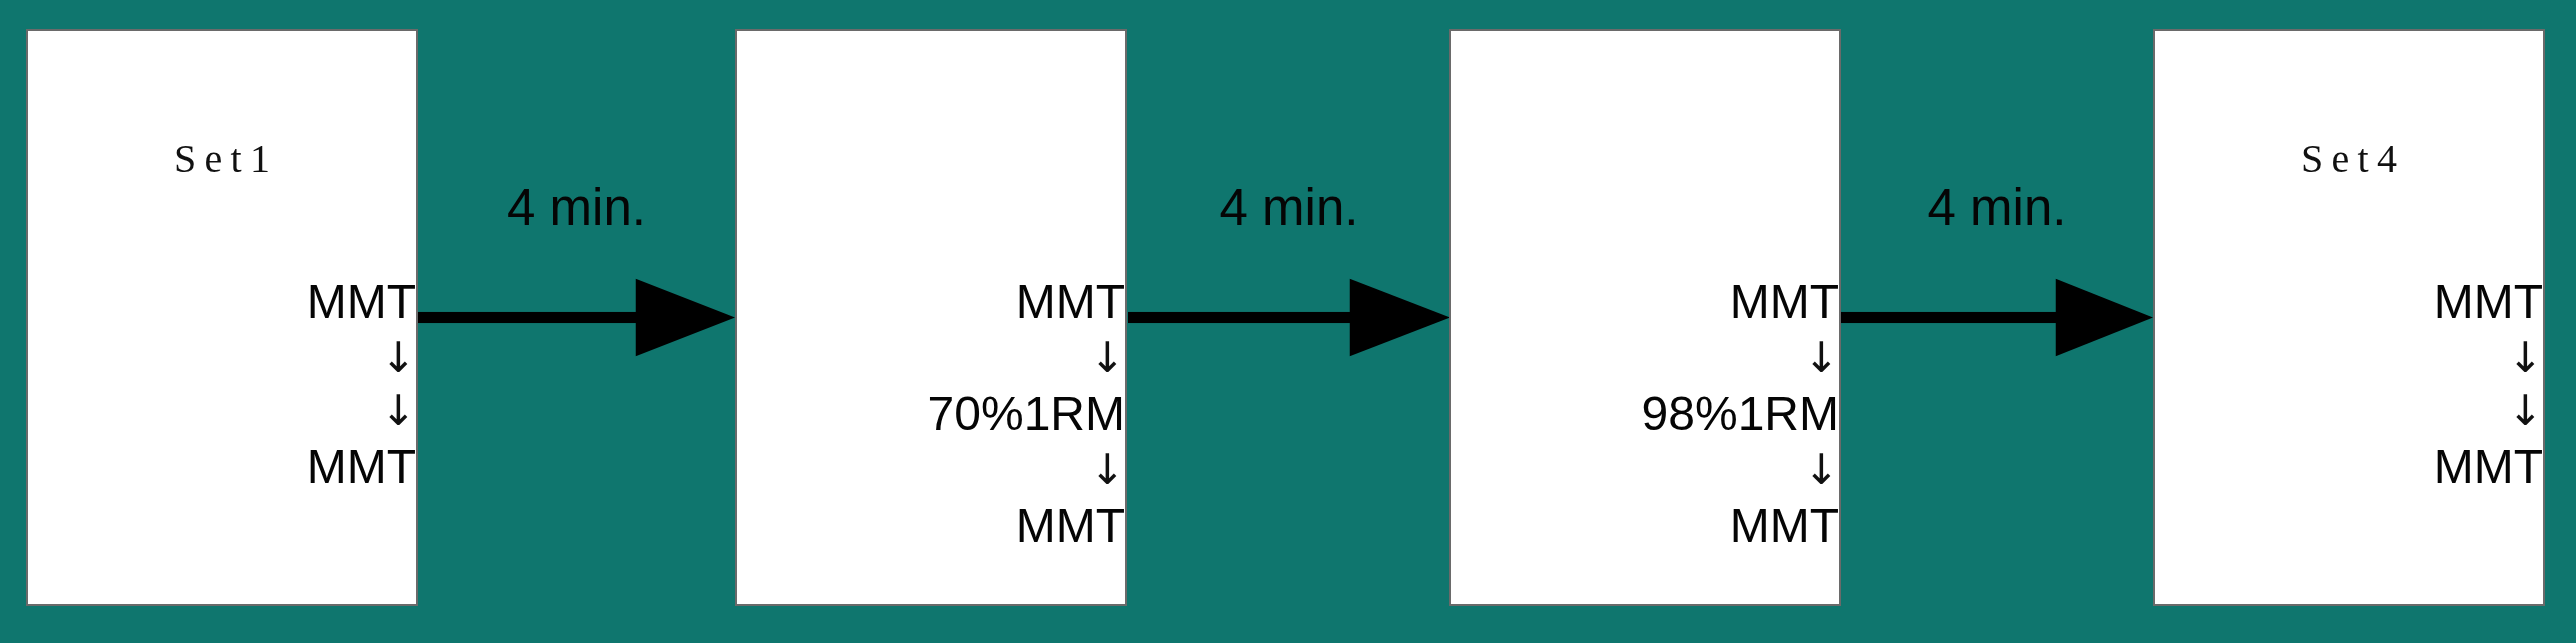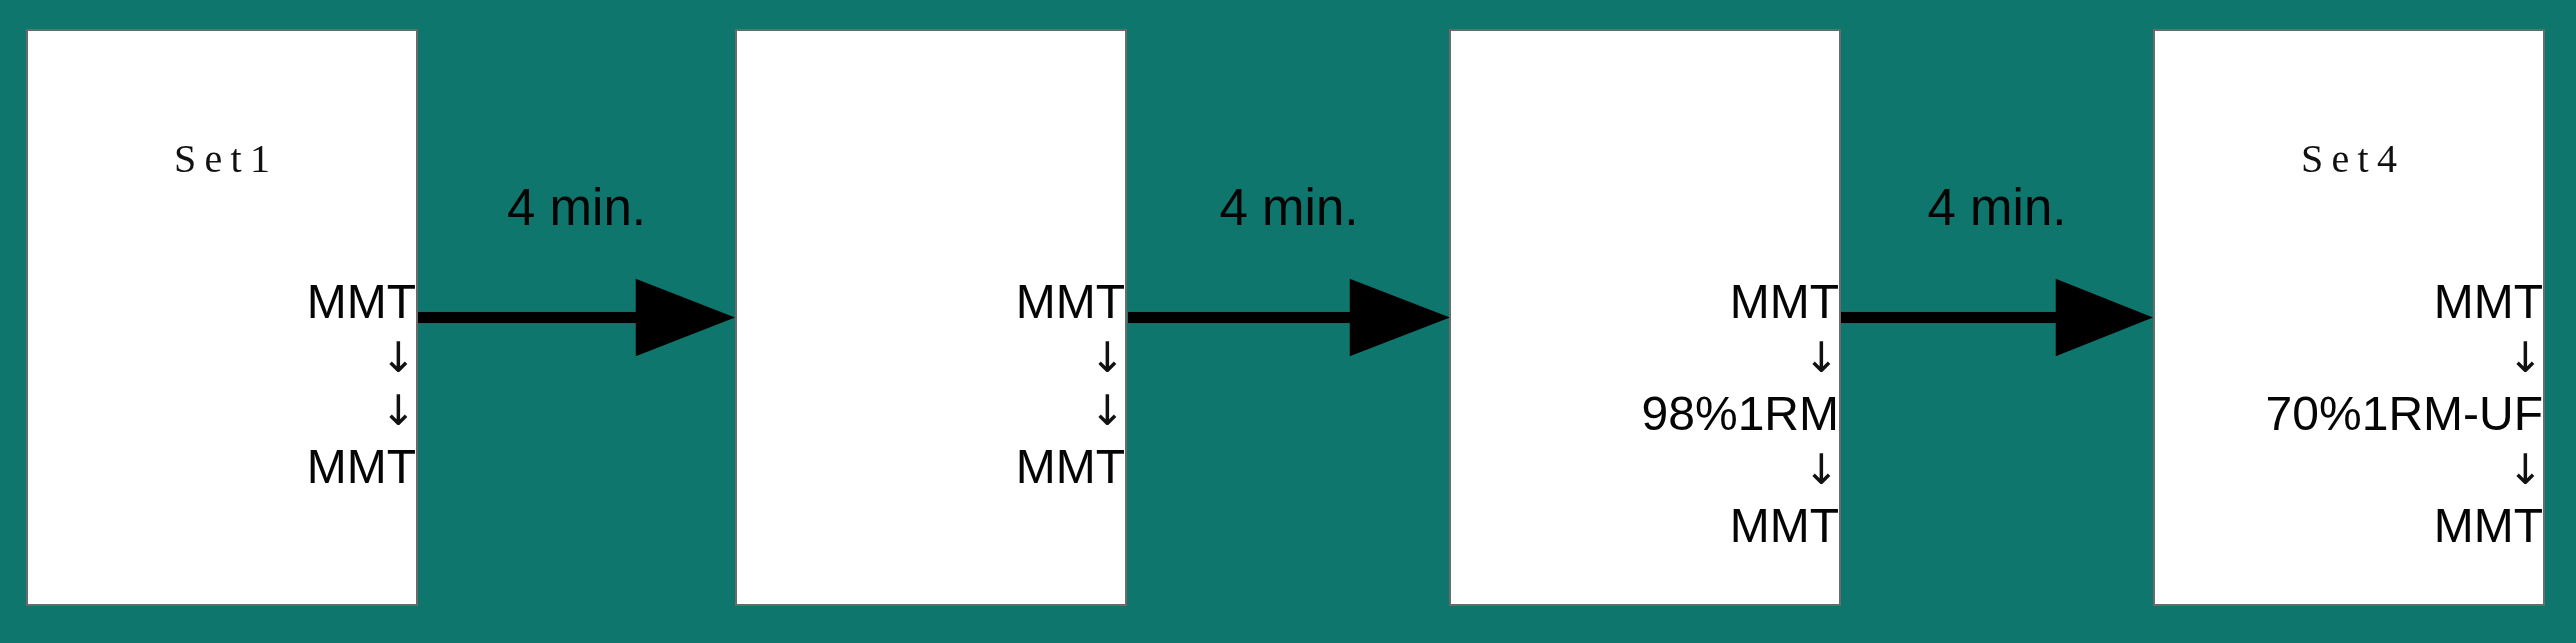--- a/index.html
+++ b/index.html
@@ -131,20 +131,21 @@
         <rect x="0" y="40" width="243" height="12" fill="#000000"></rect>
         <polygon points="237,4 345,46 237,88" fill="#000000"></polygon>
       </svg>
     </div>
   </div>
 
   <div class="set-box b2">
     <div class="flow">
       <span class="flow-text row1">MMT</span>
       <span class="flow-arrow">↓</span>
+      <span class="flow-text">70%1RM</span>
       <span class="flow-arrow">↓</span>
       <span class="flow-text">MMT</span>
     </div>
   </div>
 
   <div class="connector c2">
     <div class="connector-label">4 min.</div>
     <div class="connector-arrow">
       <svg viewBox="0 0 350 92" preserveAspectRatio="none" xmlns="http://www.w3.org/2000/svg">
         <rect x="0" y="40" width="247" height="12" fill="#000000"></rect>
@@ -171,20 +172,19 @@
         <polygon points="234,4 340,46 234,88" fill="#000000"></polygon>
       </svg>
     </div>
   </div>
 
   <div class="set-box b4">
     <div class="set-title">Set4</div>
     <div class="flow">
       <span class="flow-text row1">MMT</span>
       <span class="flow-arrow">↓</span>
-      <span class="flow-text">70%1RM-UF</span>
       <span class="flow-arrow">↓</span>
       <span class="flow-text">MMT</span>
     </div>
   </div>
 
 </div>
 
 
 </body></html>

